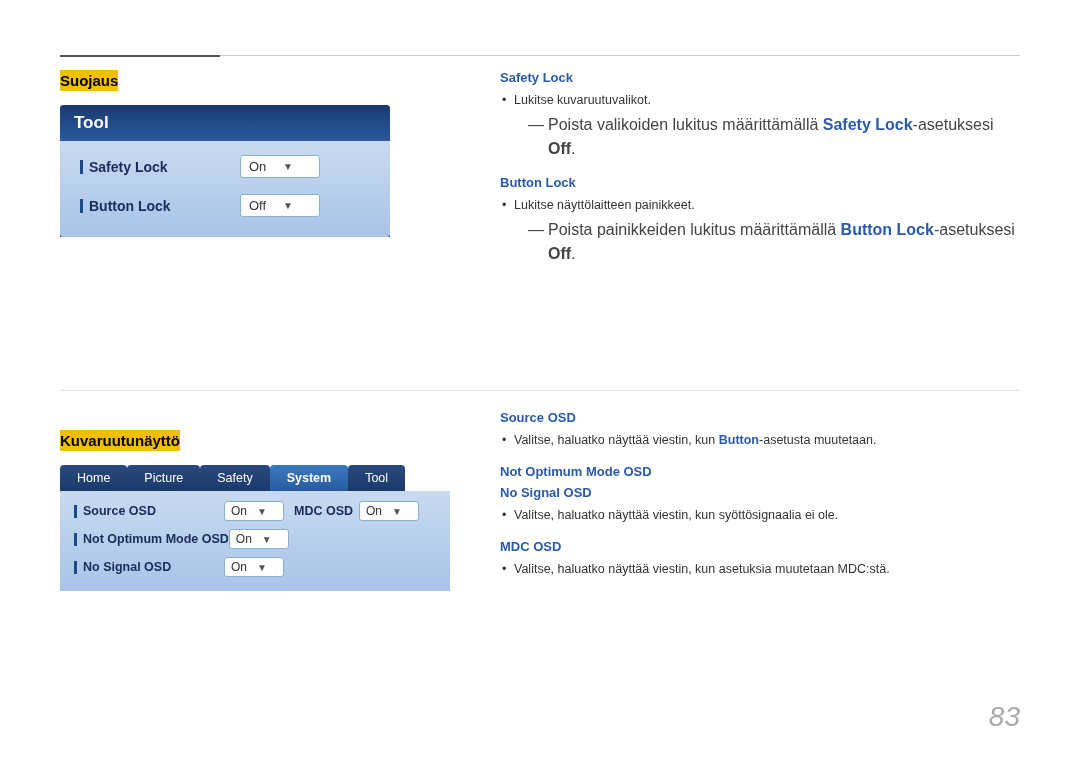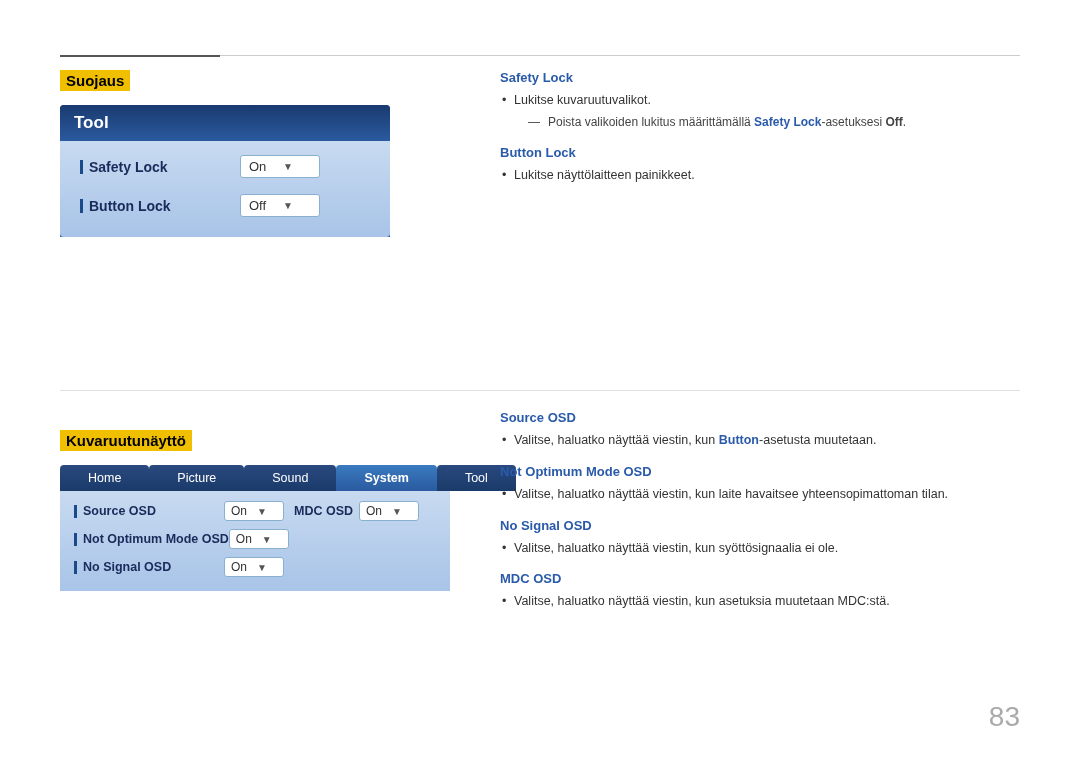--- a/index.html
+++ b/index.html
@@ -39,21 +39,21 @@
       left: 60px;
       width: 400px;
     }
 
     .section-title-yellow {
       display: inline-block;
       background: #f0c000;
       color: #000;
       font-weight: bold;
       font-size: 15px;
-      padding: 2px 6px;
+      padding: 2px 0;
       margin-bottom: 14px;
     }
 
     
     .tool-panel {
       background: linear-gradient(to bottom, #2a4a7f, #3a6aaf);
       border-radius: 4px 4px 0 0;
       padding: 0;
       width: 330px;
     }
@@ -157,21 +157,21 @@
 
     .desc-list li::before {
       content: '•';
       position: absolute;
       left: 2px;
     }
 
     .desc-sub {
       position: relative;
       padding-left: 20px;
-      font-size: 12px;
+      font-size: 16px;
       color: #444;
       margin-top: 3px;
       margin-left: 14px;
     }
 
     .desc-sub::before {
       content: '—';
       position: absolute;
       left: 0;
     }
@@ -207,21 +207,21 @@
     .nav-panel {
       width: 390px;
     }
 
     .nav-tabs {
       display: flex;
       background: transparent;
     }
 
     .nav-tab {
-      padding: 6px 28px;
+      padding: 6px 17px;
       font-size: 12.5px;
       color: #fff;
       border-radius: 4px 4px 0 0;
       cursor: pointer;
     }
 
     .nav-tab.home { background: linear-gradient(to bottom, #2a4a7f, #1a3a6a); }
     .nav-tab.picture { background: linear-gradient(to bottom, #2a4a7f, #1a3a6a); }
     .nav-tab.sound { background: linear-gradient(to bottom, #2a4a7f, #1a3a6a); }
     .nav-tab.system { background: linear-gradient(to bottom, #3a7abf, #2a5a9f); font-weight: bold; }
@@ -289,20 +289,21 @@
     }
 
     
     .page-number {
       position: absolute;
       bottom: 30px;
       right: 60px;
       font-size: 28px;
       color: #aaa;
       font-weight: 300;
+      font-style: italic;
     }
   </style>
 </head>
 <body>
 
 <div class="top-line"></div>
 <div class="top-line-accent"></div>
 
 <div class="section-suojaus">
   <div class="section-title-yellow">Suojaus</div>
@@ -348,40 +349,43 @@
         </div>
       </li>
     </ul>
   </div>
 
   <div>
     <div class="desc-title">Button Lock</div>
     <ul class="desc-list">
       <li>
         <span>Lukitse näyttölaitteen painikkeet.</span>
+        <div class="desc-sub">
+          Poista painikkeiden lukitus määrittämällä <span class="highlight-blue">Button Lock</span>-asetuksesi <span class="highlight-bold">Off</span>.
+        </div>
       </li>
     </ul>
   </div>
 </div>
 
 <div class="middle-divider"></div>
 
 <div class="section-kuvaruutu">
   <div class="section-title-yellow">Kuvaruutunäyttö</div>
 
   <div class="nav-panel">
     <div class="nav-tabs">
       <div class="nav-tab home">
         <span>Home</span>
       </div>
       <div class="nav-tab picture">
         <span>Picture</span>
       </div>
       <div class="nav-tab sound">
-        <span>Sound</span>
+        <span>Safety</span>
       </div>
       <div class="nav-tab system">
         <span>System</span>
       </div>
       <div class="nav-tab tool">
         <span>Tool</span>
       </div>
     </div>
 
     <div class="nav-panel-body">
@@ -432,23 +436,20 @@
     <div class="desc-title">Source OSD</div>
     <ul class="desc-list">
       <li>
         Valitse, haluatko näyttää viestin, kun <span class="highlight-blue">Button</span>-asetusta muutetaan.
       </li>
     </ul>
   </div>
 
   <div>
     <div class="desc-title">Not Optimum Mode OSD</div>
-    <ul class="desc-list">
-      <li>Valitse, haluatko näyttää viestin, kun laite havaitsee yhteensopimattoman tilan.</li>
-    </ul>
   </div>
 
   <div>
     <div class="desc-title">No Signal OSD</div>
     <ul class="desc-list">
       <li>Valitse, haluatko näyttää viestin, kun syöttösignaalia ei ole.</li>
     </ul>
   </div>
 
   <div>

